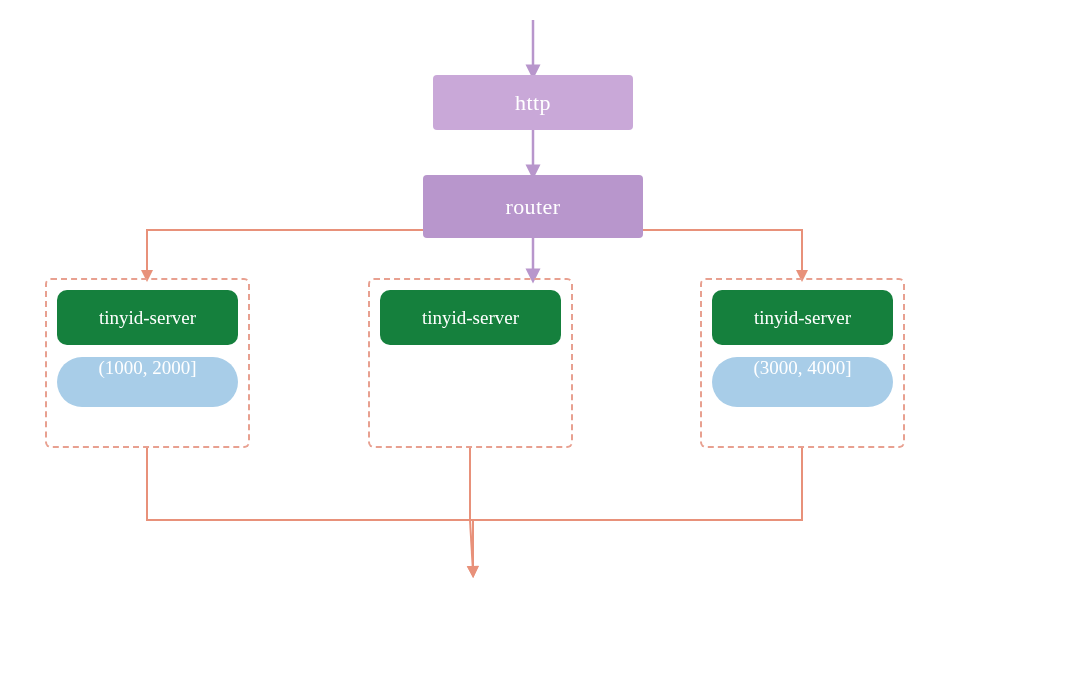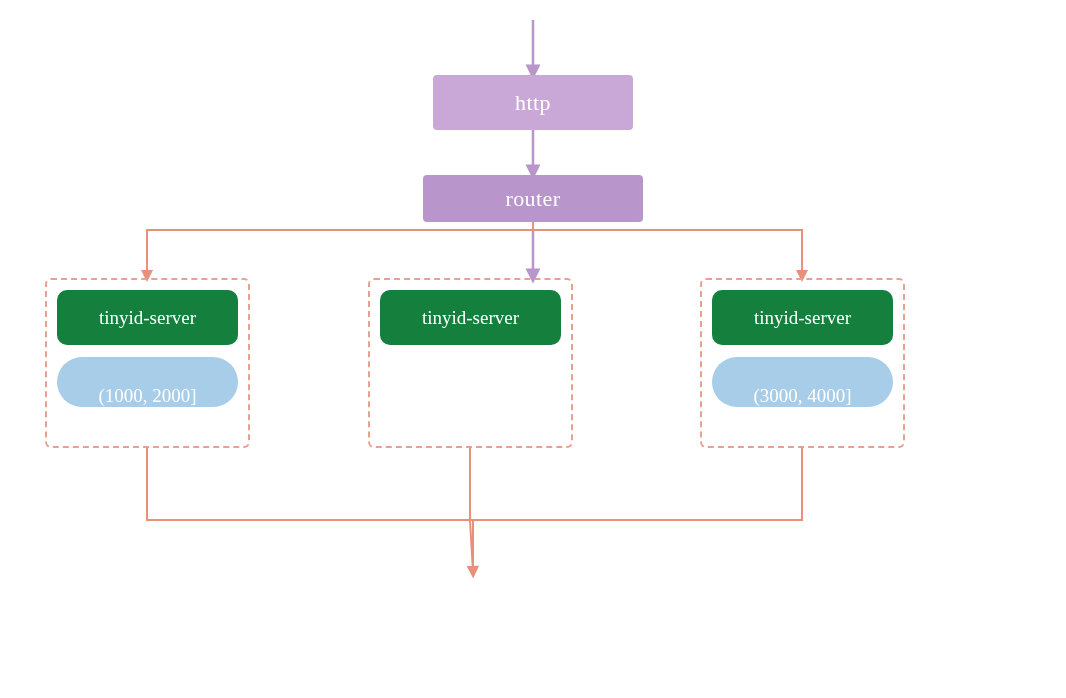--- a/index.html
+++ b/index.html
@@ -34,21 +34,21 @@
       background: #c9a8d8;
       width: 200px;
       height: 55px;
       left: 433px;
       top: 75px;
     }
 
     .node-router {
       background: #b896cc;
       width: 220px;
-      height: 47px;
+      height: 63px;
       left: 423px;
       top: 175px;
       text-align: center;
     }
 
     
     .server-group {
       position: absolute;
       border: 2px dashed #e8a090;
       border-radius: 6px;
@@ -88,21 +88,21 @@
       justify-content: center;
       color: white;
       font-size: 19px;
     }
 
     .node-range {
       background: #a8cde8;
       border-radius: 50px;
       height: 50px;
       display: flex;
-      align-items: flex-end;
+      align-items: flex-start;
       justify-content: center;
       color: white;
       font-size: 19px;
     }
 
     
     .db-container {
       position: absolute;
       left: 388px;
       top: 575px;

